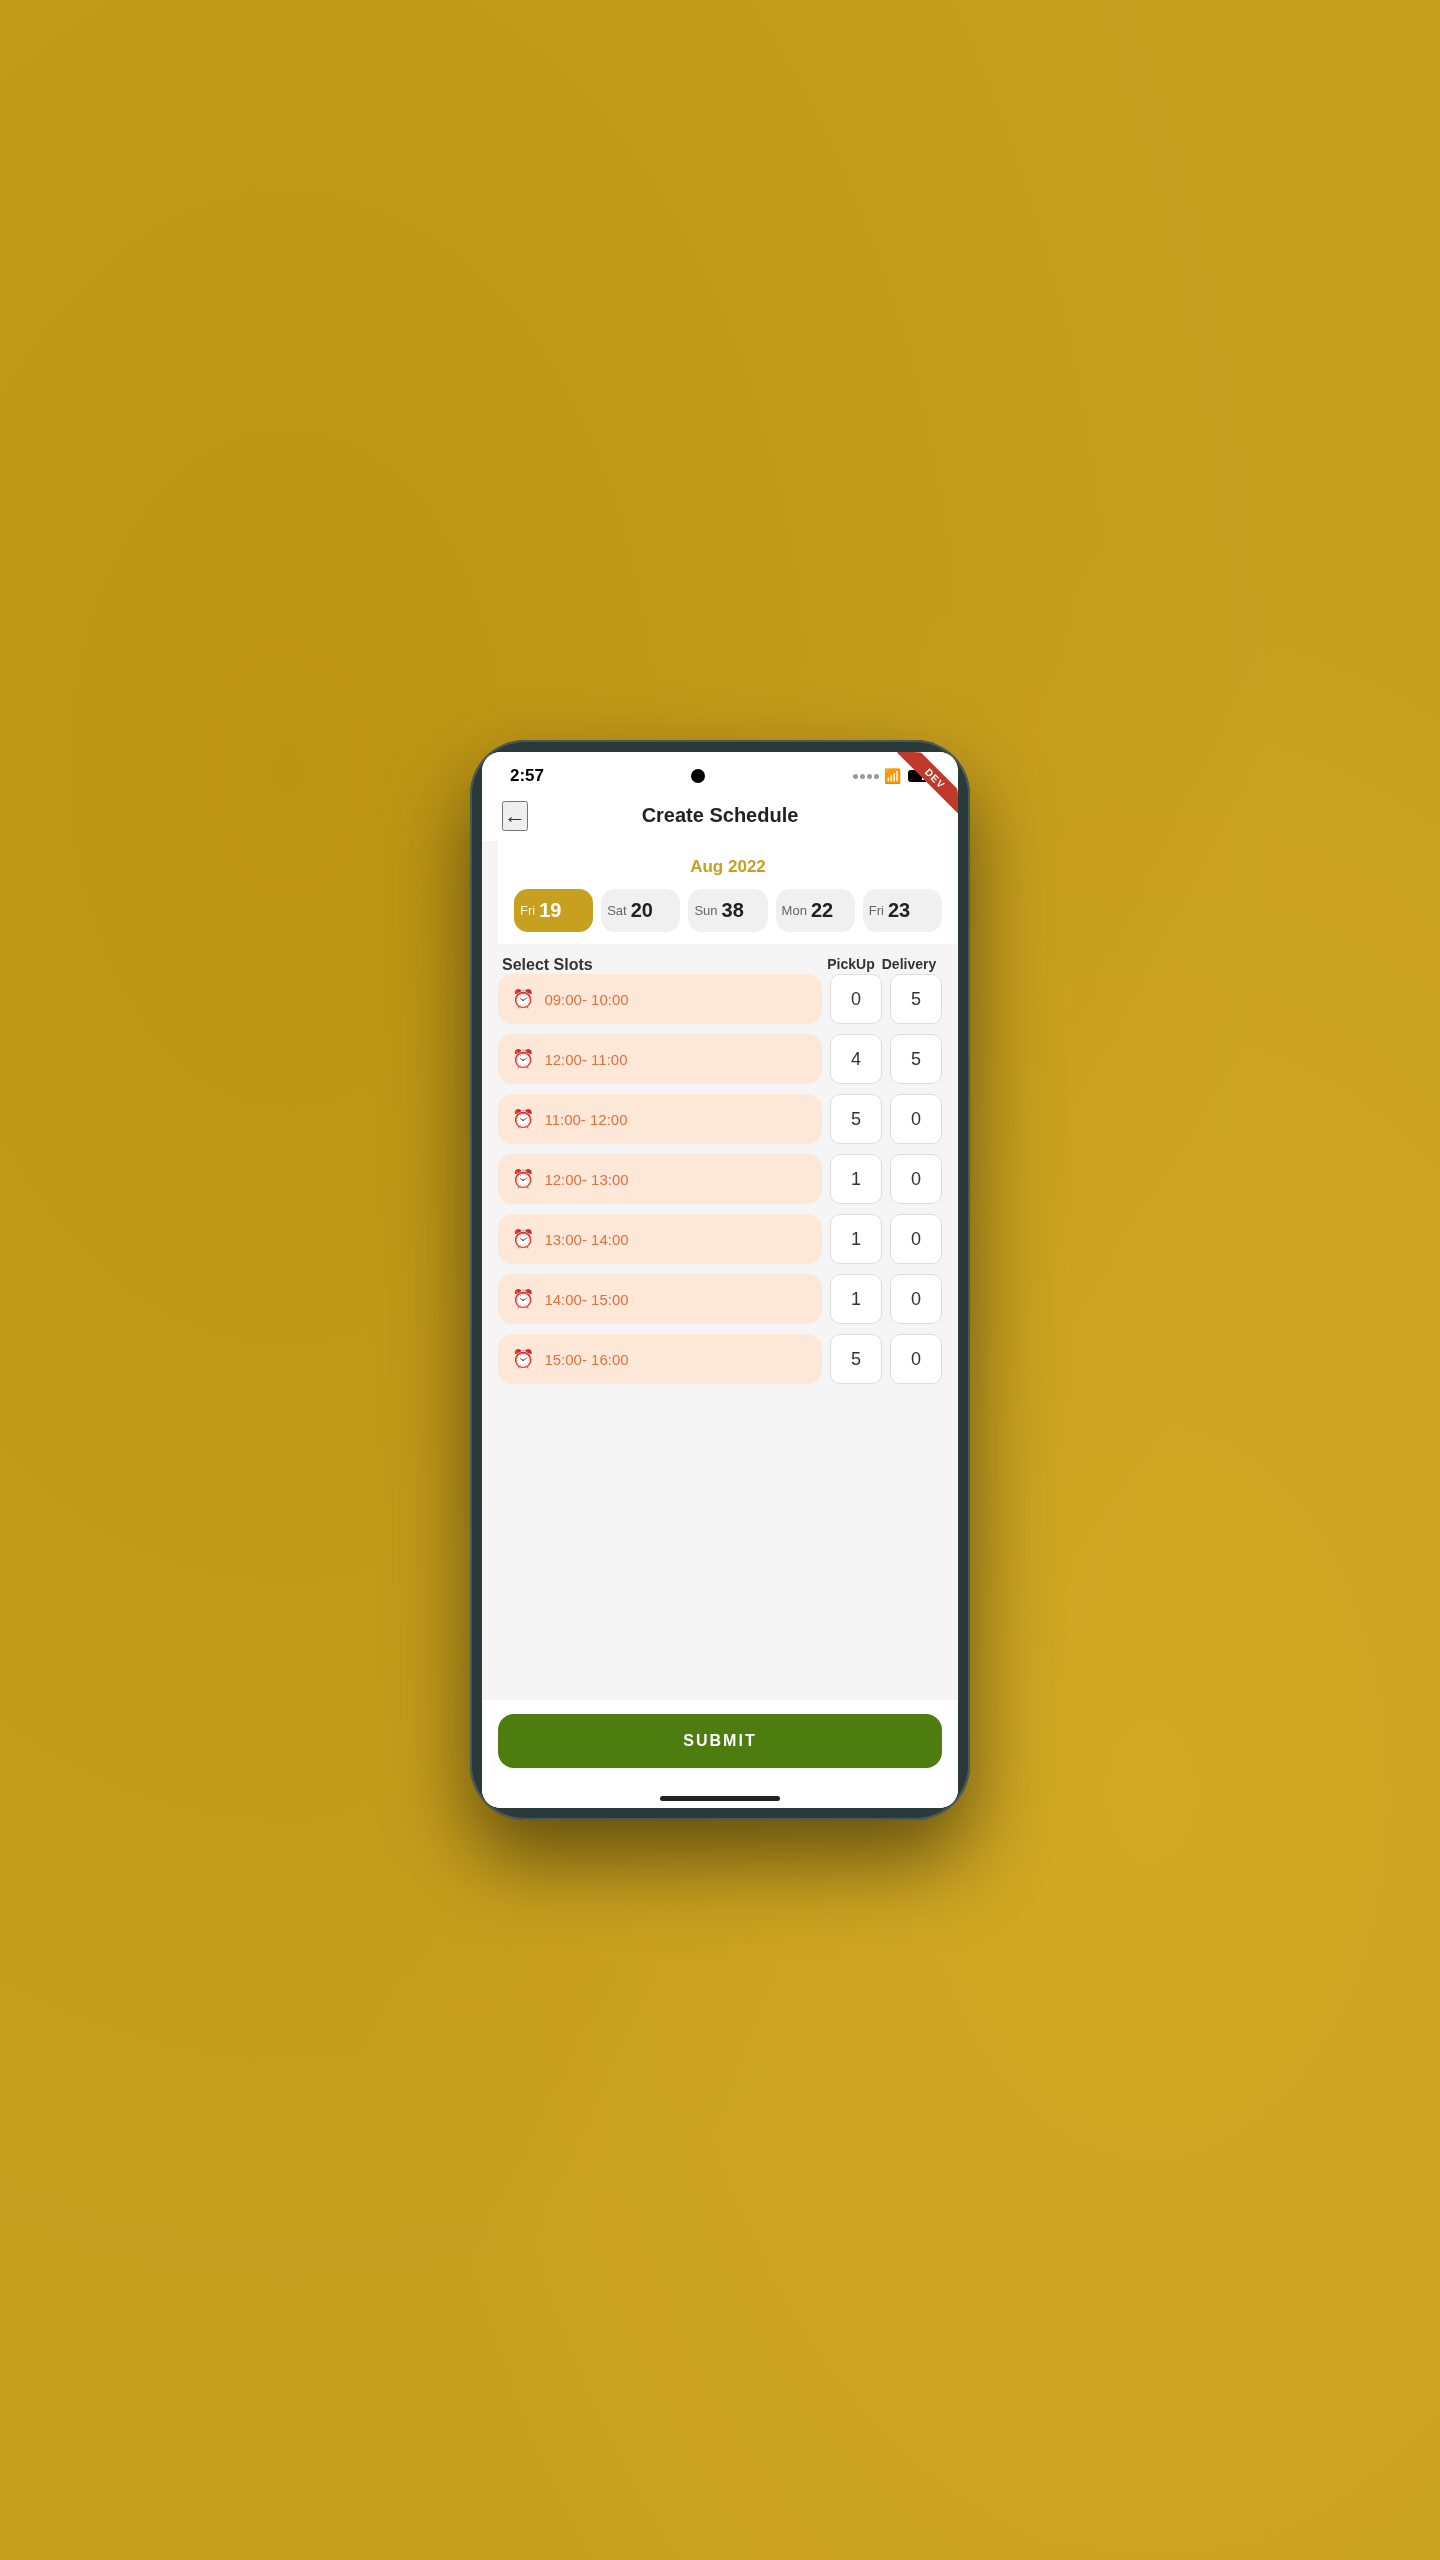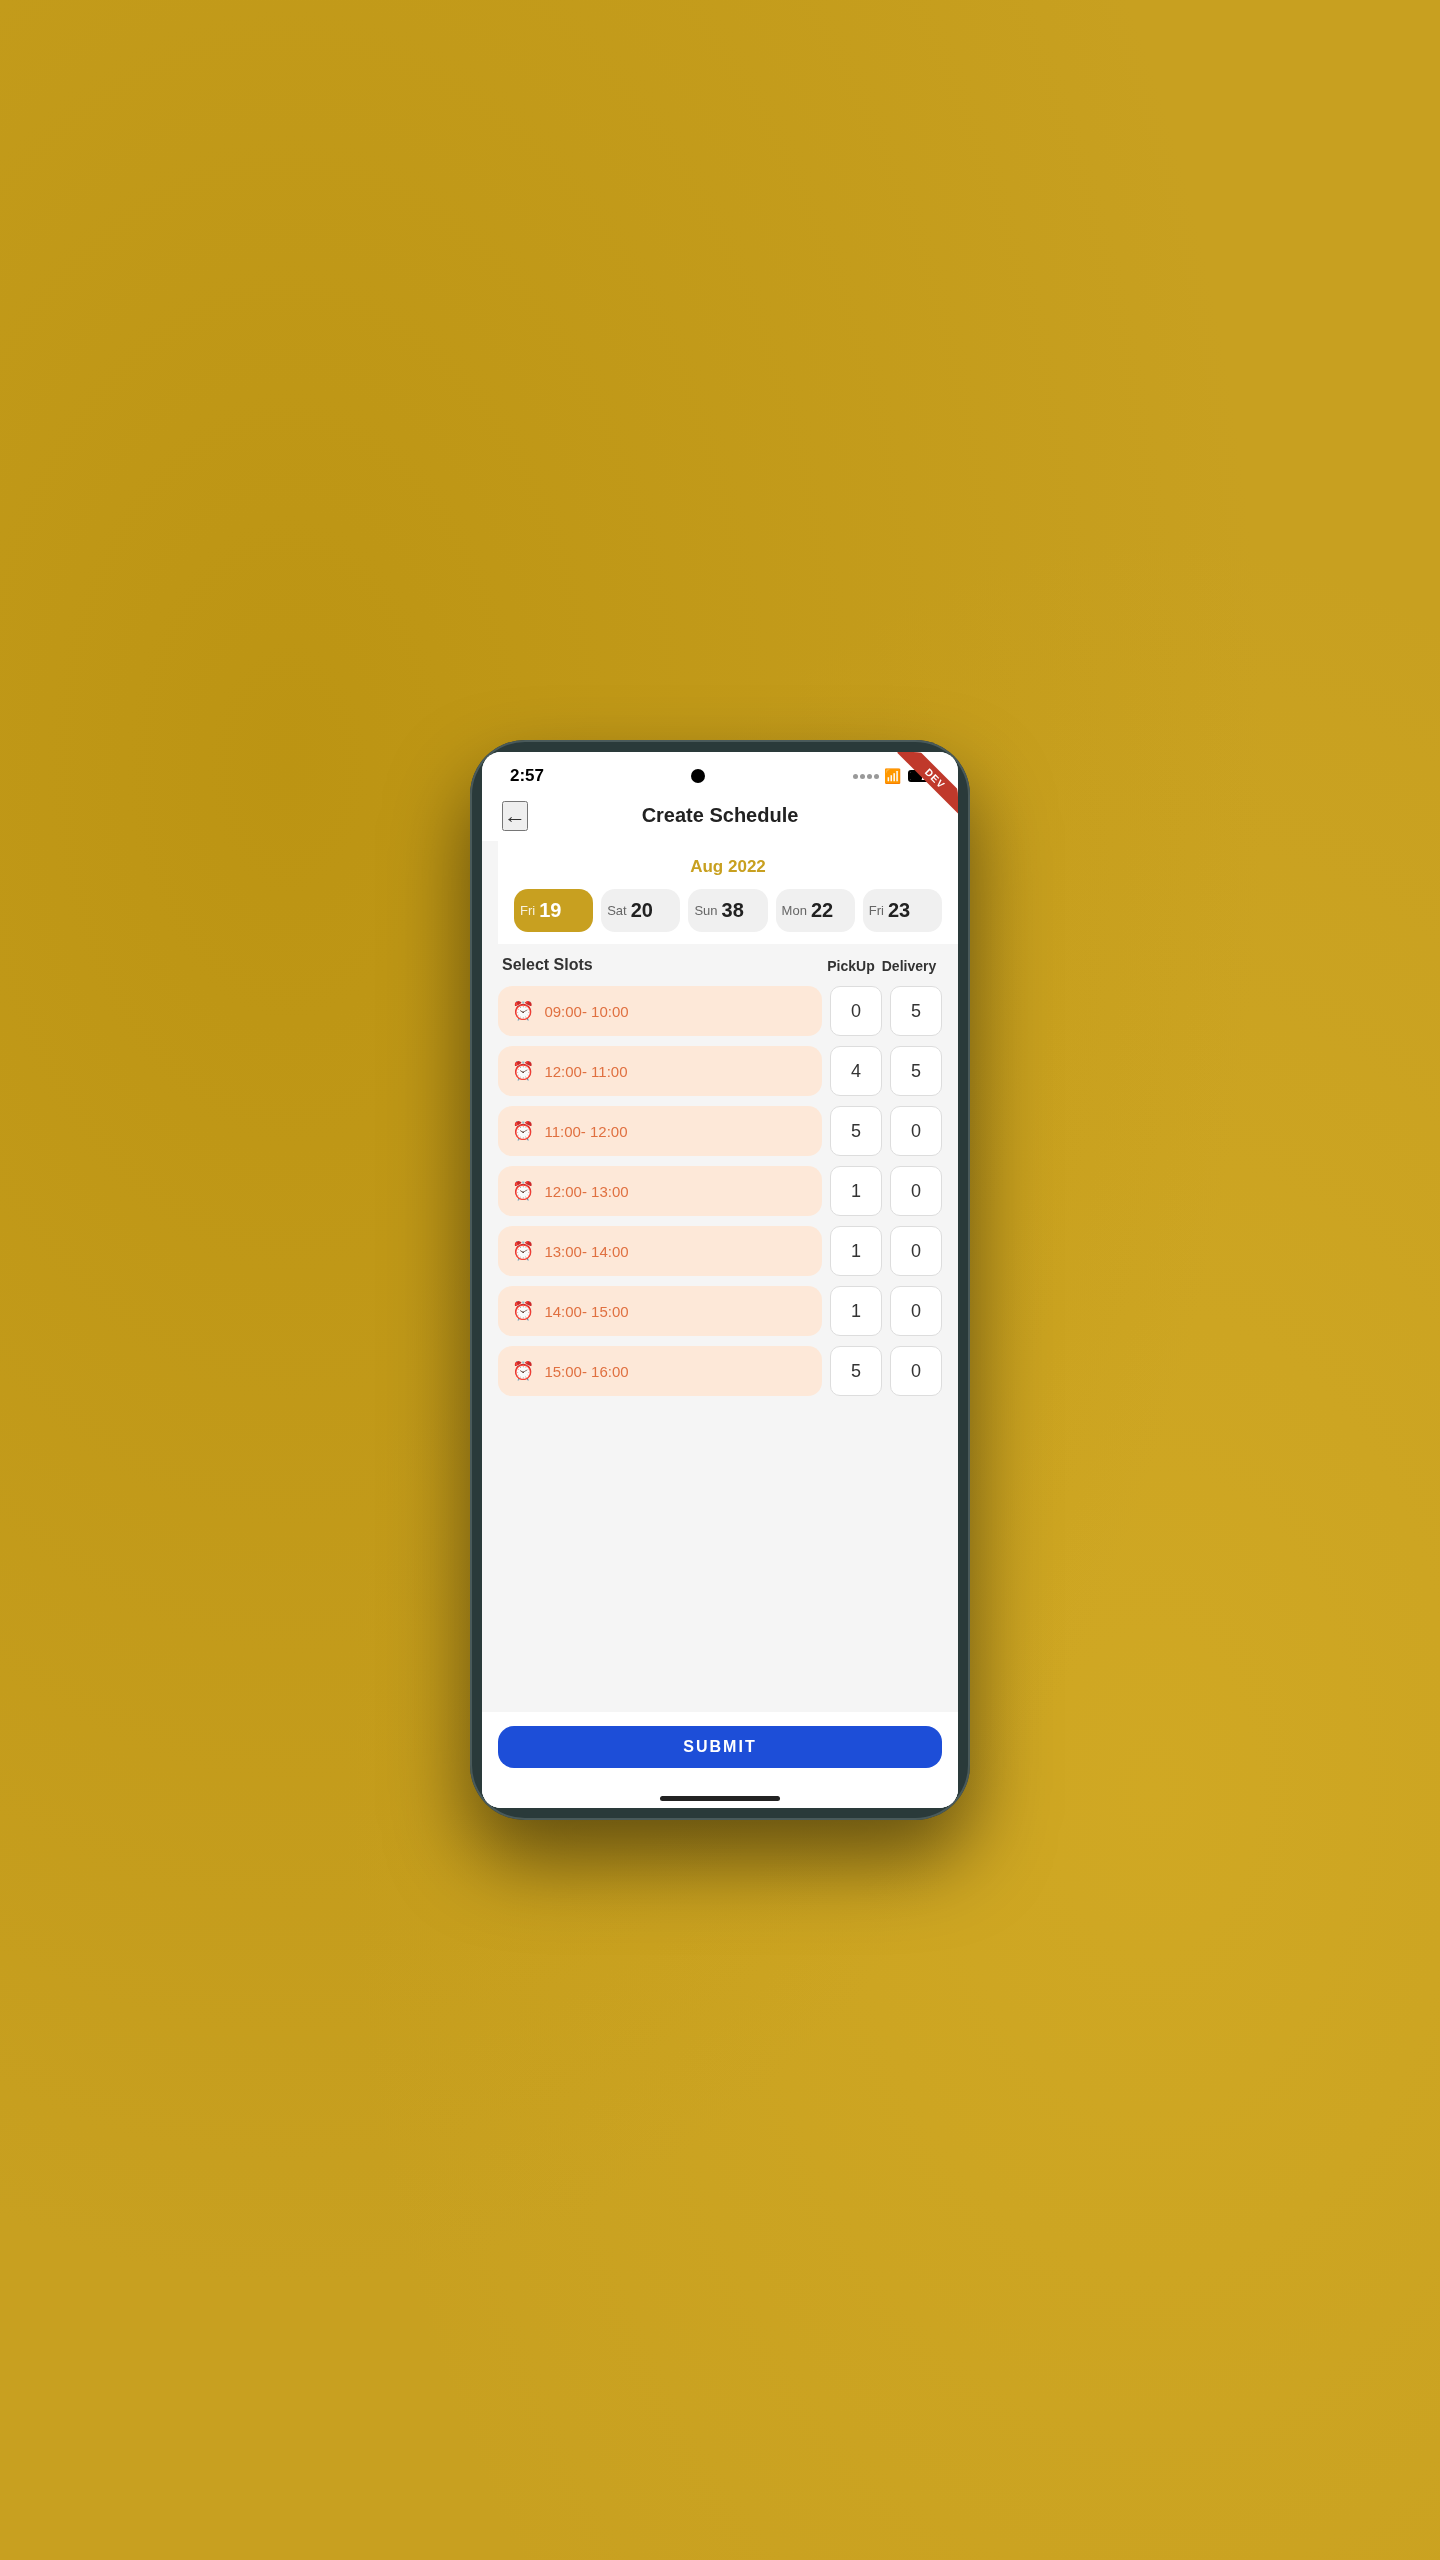--- a/index.html
+++ b/index.html
@@ -212,22 +212,21 @@
     
     .slots-section {
       flex: 1;
       overflow-y: auto;
       padding: 12px 16px;
     }
     .slots-section::-webkit-scrollbar { display: none; }
 
     .slots-header {
       display: flex;
-      align-items: flex-end;
-      margin-bottom: 12px;
+      align-items: flex-start;
       padding: 0 4px;
     }
 
     .slots-header-title {
       flex: 1;
       font-size: 16px;
       font-weight: 600;
       color: #333;
     }
 
@@ -291,25 +290,25 @@
 
     
     .submit-section {
       padding: 14px 16px 20px;
       background: #fff;
       flex-shrink: 0;
     }
 
     .submit-btn {
       width: 100%;
-      background: #1d4ed8;
+      background: #4d7c0f;
       color: #fff;
       border: none;
       border-radius: 16px;
-      padding: 12px;
+      padding: 18px;
       font-size: 16px;
       font-weight: 700;
       letter-spacing: 2px;
       cursor: pointer;
       text-transform: uppercase;
     }
 
     
     .home-indicator {
       height: 20px;

